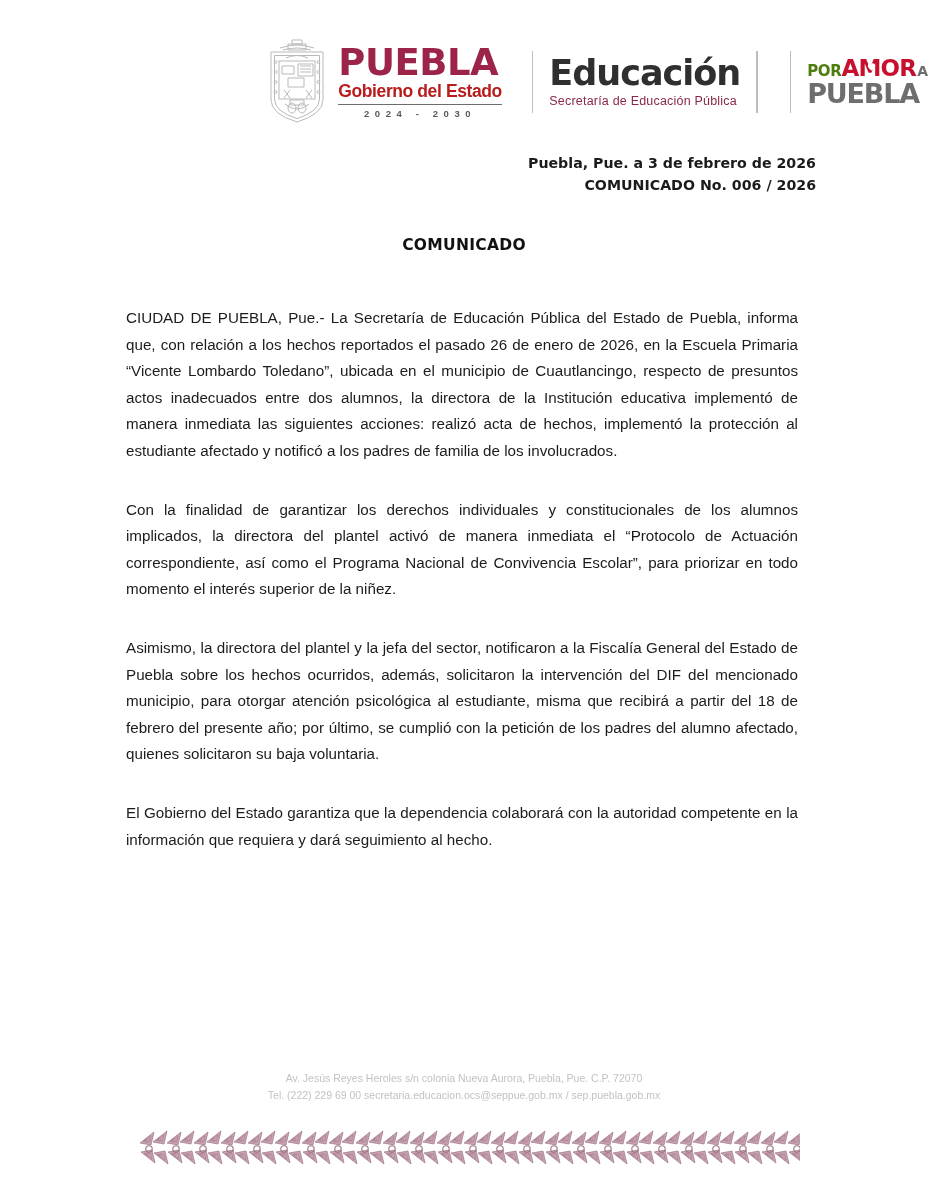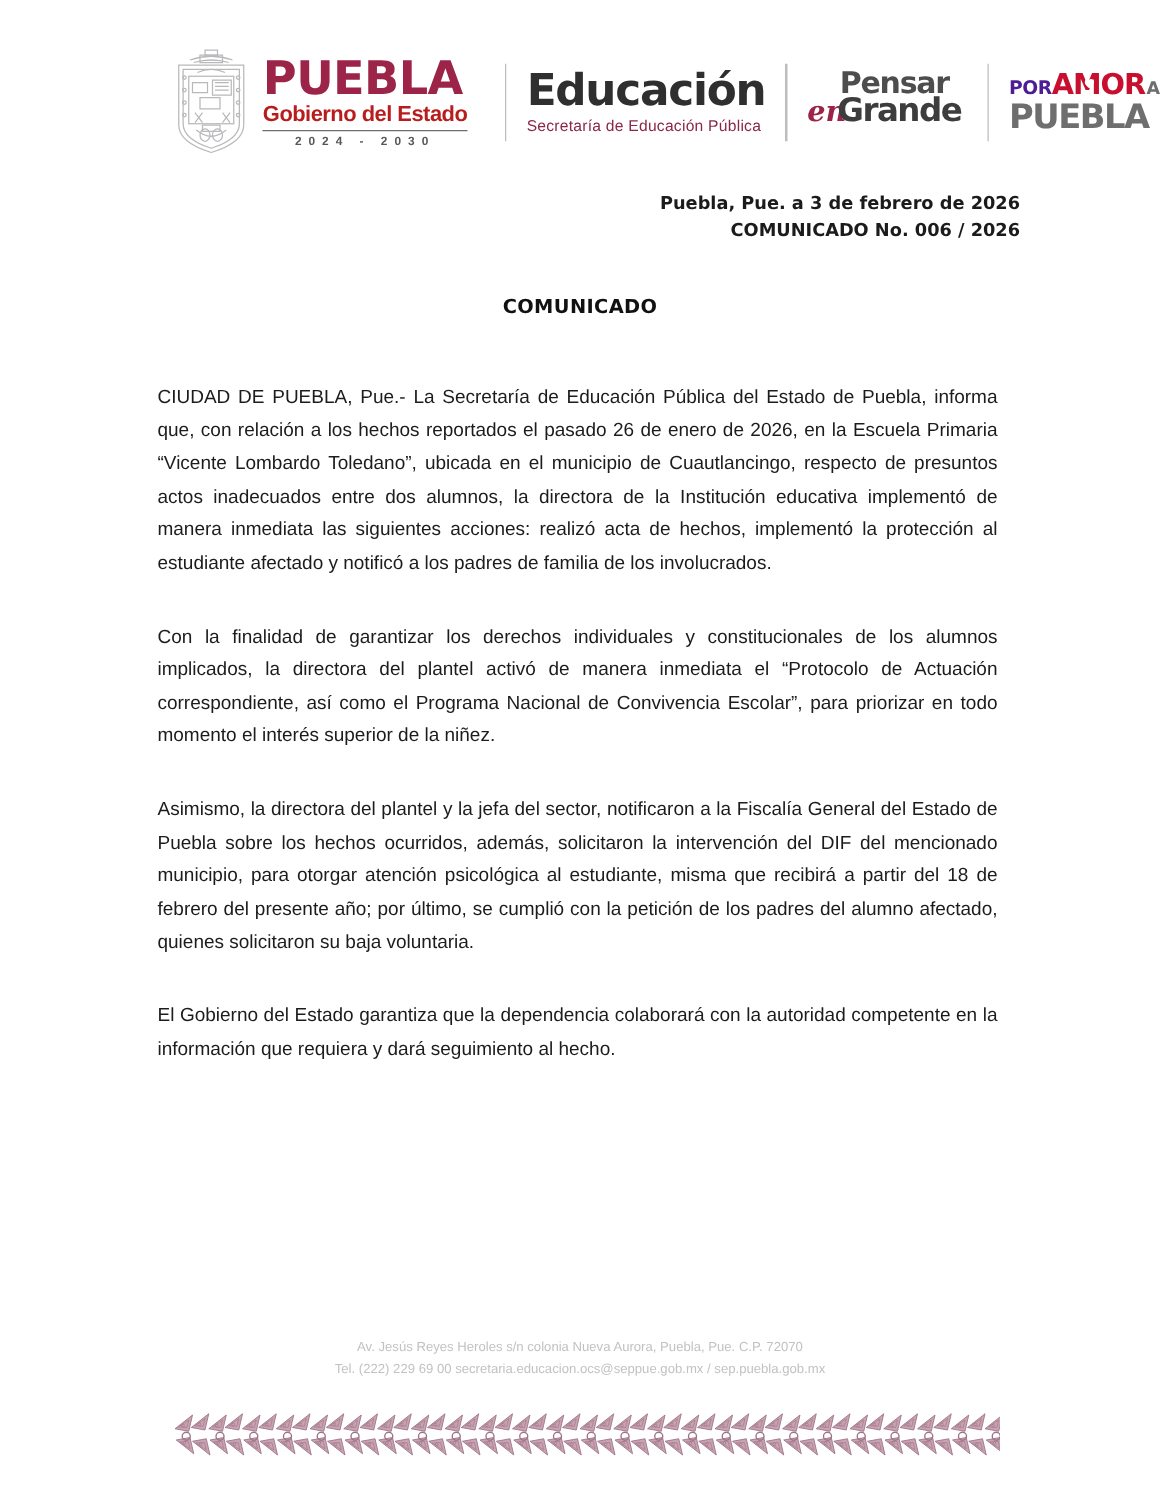--- a/index.html
+++ b/index.html
@@ -165,21 +165,21 @@
   }
   .amor-line1 {
     display: flex;
     align-items: baseline;
     line-height: 1;
   }
   .amor-por {
     font-family: "DejaVu Sans", sans-serif;
     font-weight: bold;
     font-size: 15px;
-    color: #4c1d95;
+    color: #4d7c0f;
     letter-spacing: -0.4px;
   }
   .amor-amor {
     font-family: "DejaVu Sans", sans-serif;
     font-weight: bold;
     font-size: 23px;
     color: #c8102e;
     letter-spacing: -0.8px;
     position: relative;
   }
@@ -323,25 +323,20 @@
 
     <div class="divider"></div>
 
     <div class="edu-block">
       <div class="edu-word">Educación</div>
       <div class="edu-sub">Secretaría de Educación Pública</div>
     </div>
 
     <div class="divider"></div>
 
-    <div class="pensar-block">
-      <div class="pensar-word">Pensar</div>
-      <div class="en-word">en</div>
-      <div class="grande-word">Grande</div>
-    </div>
 
     <div class="divider"></div>
 
     <div class="amor-block">
       <div class="amor-line1">
         <span class="amor-por">POR</span>
         <span class="amor-amor">
           <span>AMOR</span>
           <svg class="heart-dot" viewBox="0 0 24 24">
             <path d="M12 21s-8-5.1-8-10.4C4 7 6.5 5 9 5c1.6 0 2.6.8 3 1.6C12.4 5.8 13.4 5 15 5c2.5 0 5 2 5 5.6C20 15.9 12 21 12 21z" fill="#ffffff"></path>

